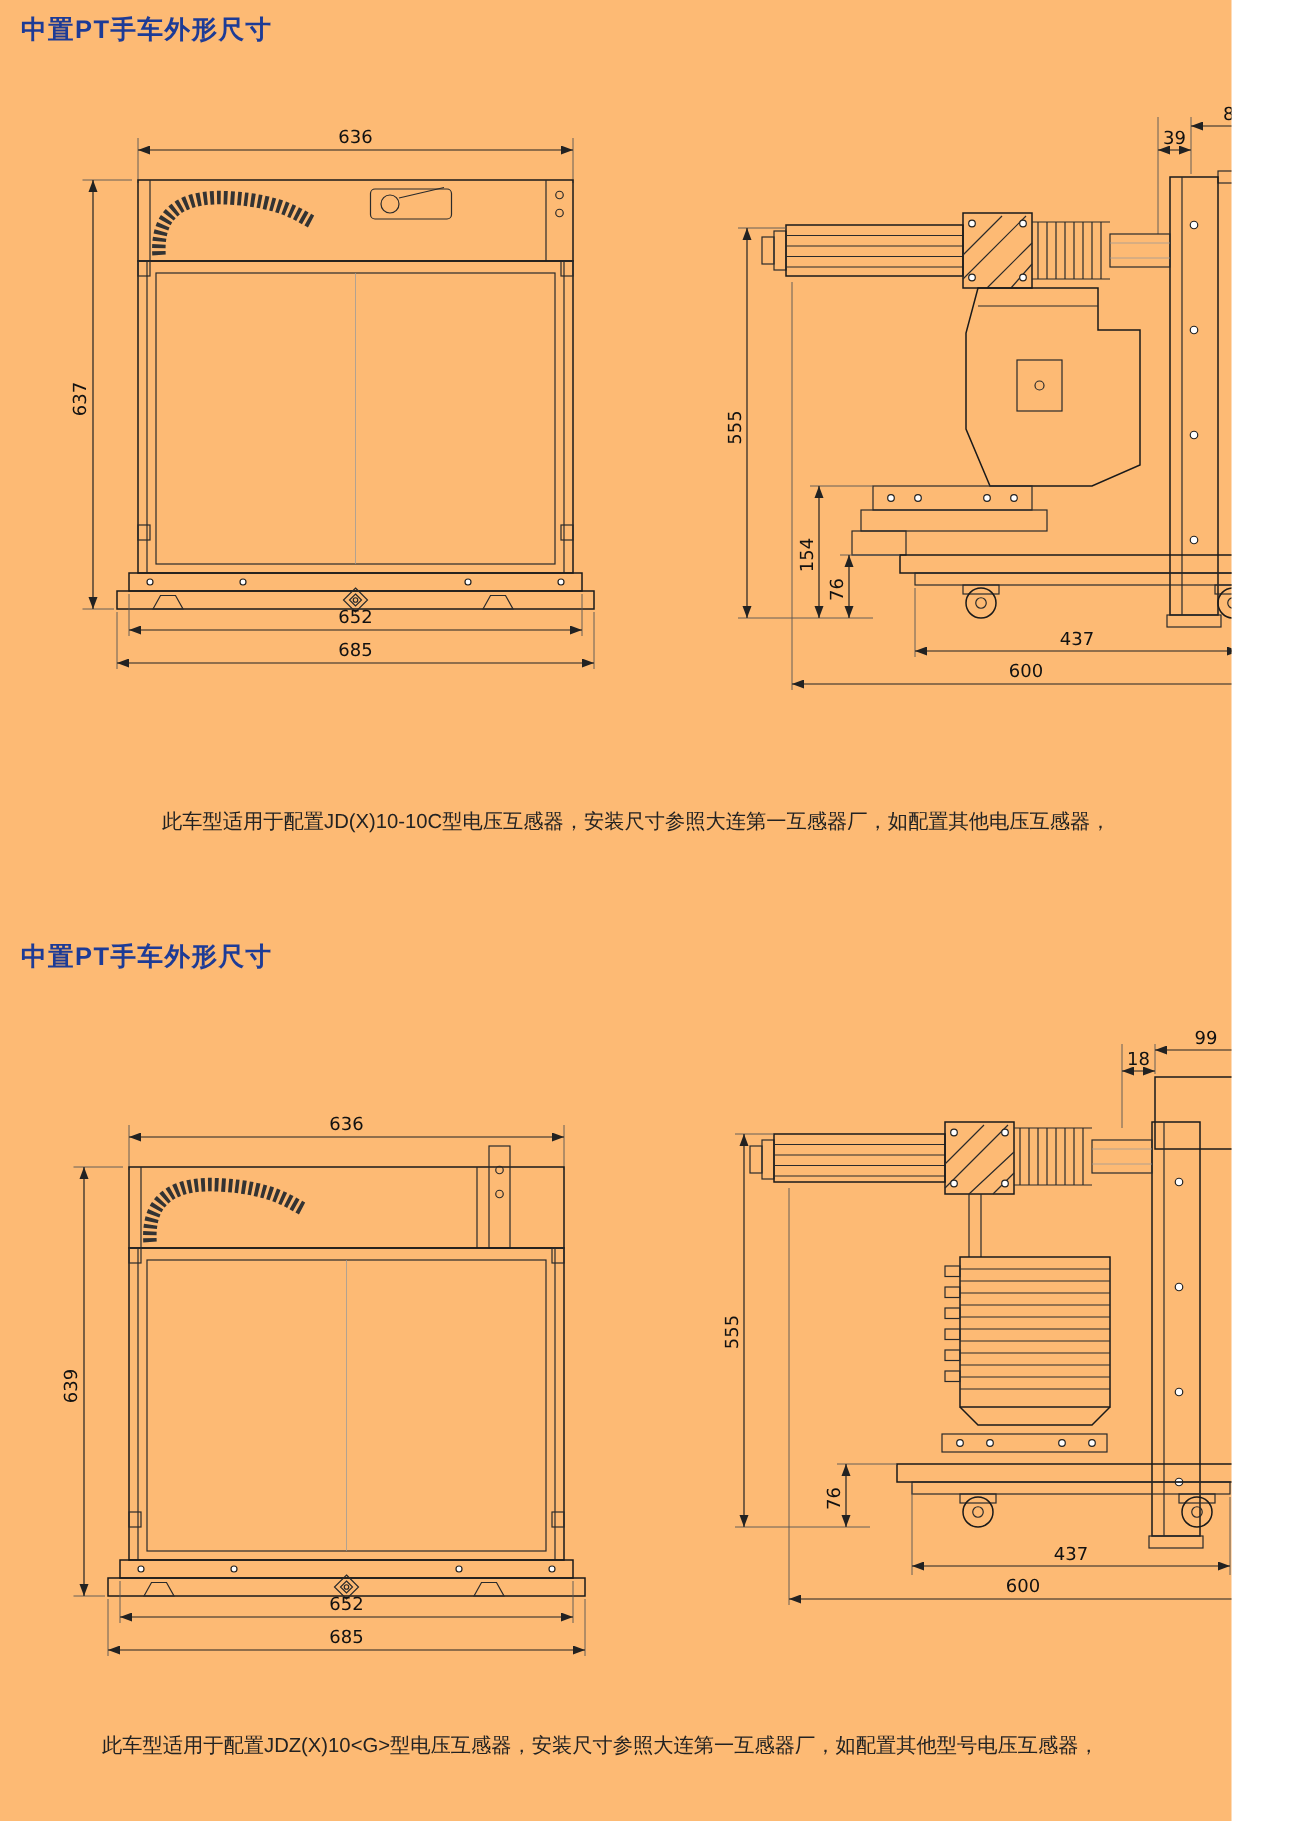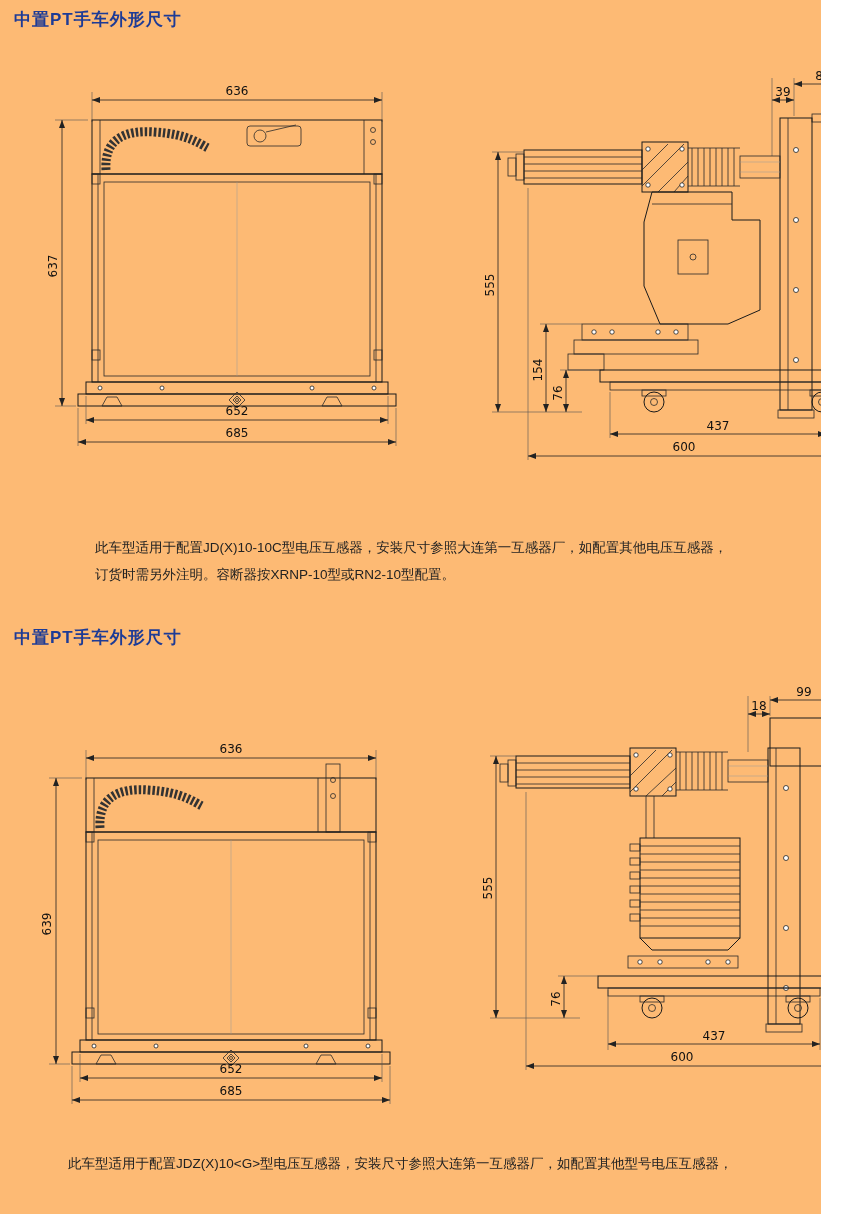--- a/index.html
+++ b/index.html
@@ -181,23 +181,22 @@
       <text x="236" y="360" text-anchor="middle">437</text>
     </g>
     <g>
       <line class="ext" x1="46" y1="118" x2="46" y2="390"></line>
       <line class="ext" x1="358" y1="330" x2="358" y2="390"></line>
       <line class="dim" x1="46" y1="386" x2="358" y2="386" marker-start="url(#aS)" marker-end="url(#aE)"></line>
       <text x="202" y="381" text-anchor="middle">600</text>
     </g>
   </svg>
 
-  <p class="note" style="left:95px;top:534px;width:700px">
+  <p class="note" style="left:108px;top:534px;width:700px">
     <span>此车型适用于配置JD(X)10-10C型电压互感器，安装尺寸参照大连第一互感器厂，如配置其他电压互感器，</span><br>
-    <span>订货时需另外注明。容断器按XRNP-10型或RN2-10型配置。</span>
   </p>
 
   <h2 class="sec-title" style="left:14px;top:626px">中置PT手车外形尺寸</h2>
 
   <svg class="drawing" style="left:36px;top:740px" width="360" height="390" viewBox="0 0 360 390">
     <g>
       <line class="ext" x1="50" y1="10" x2="50" y2="40"></line>
       <line class="ext" x1="340" y1="10" x2="340" y2="40"></line>
       <line class="dim" x1="50" y1="18" x2="340" y2="18" marker-start="url(#aS)" marker-end="url(#aE)"></line>
       <text x="195" y="13" text-anchor="middle">636</text>

